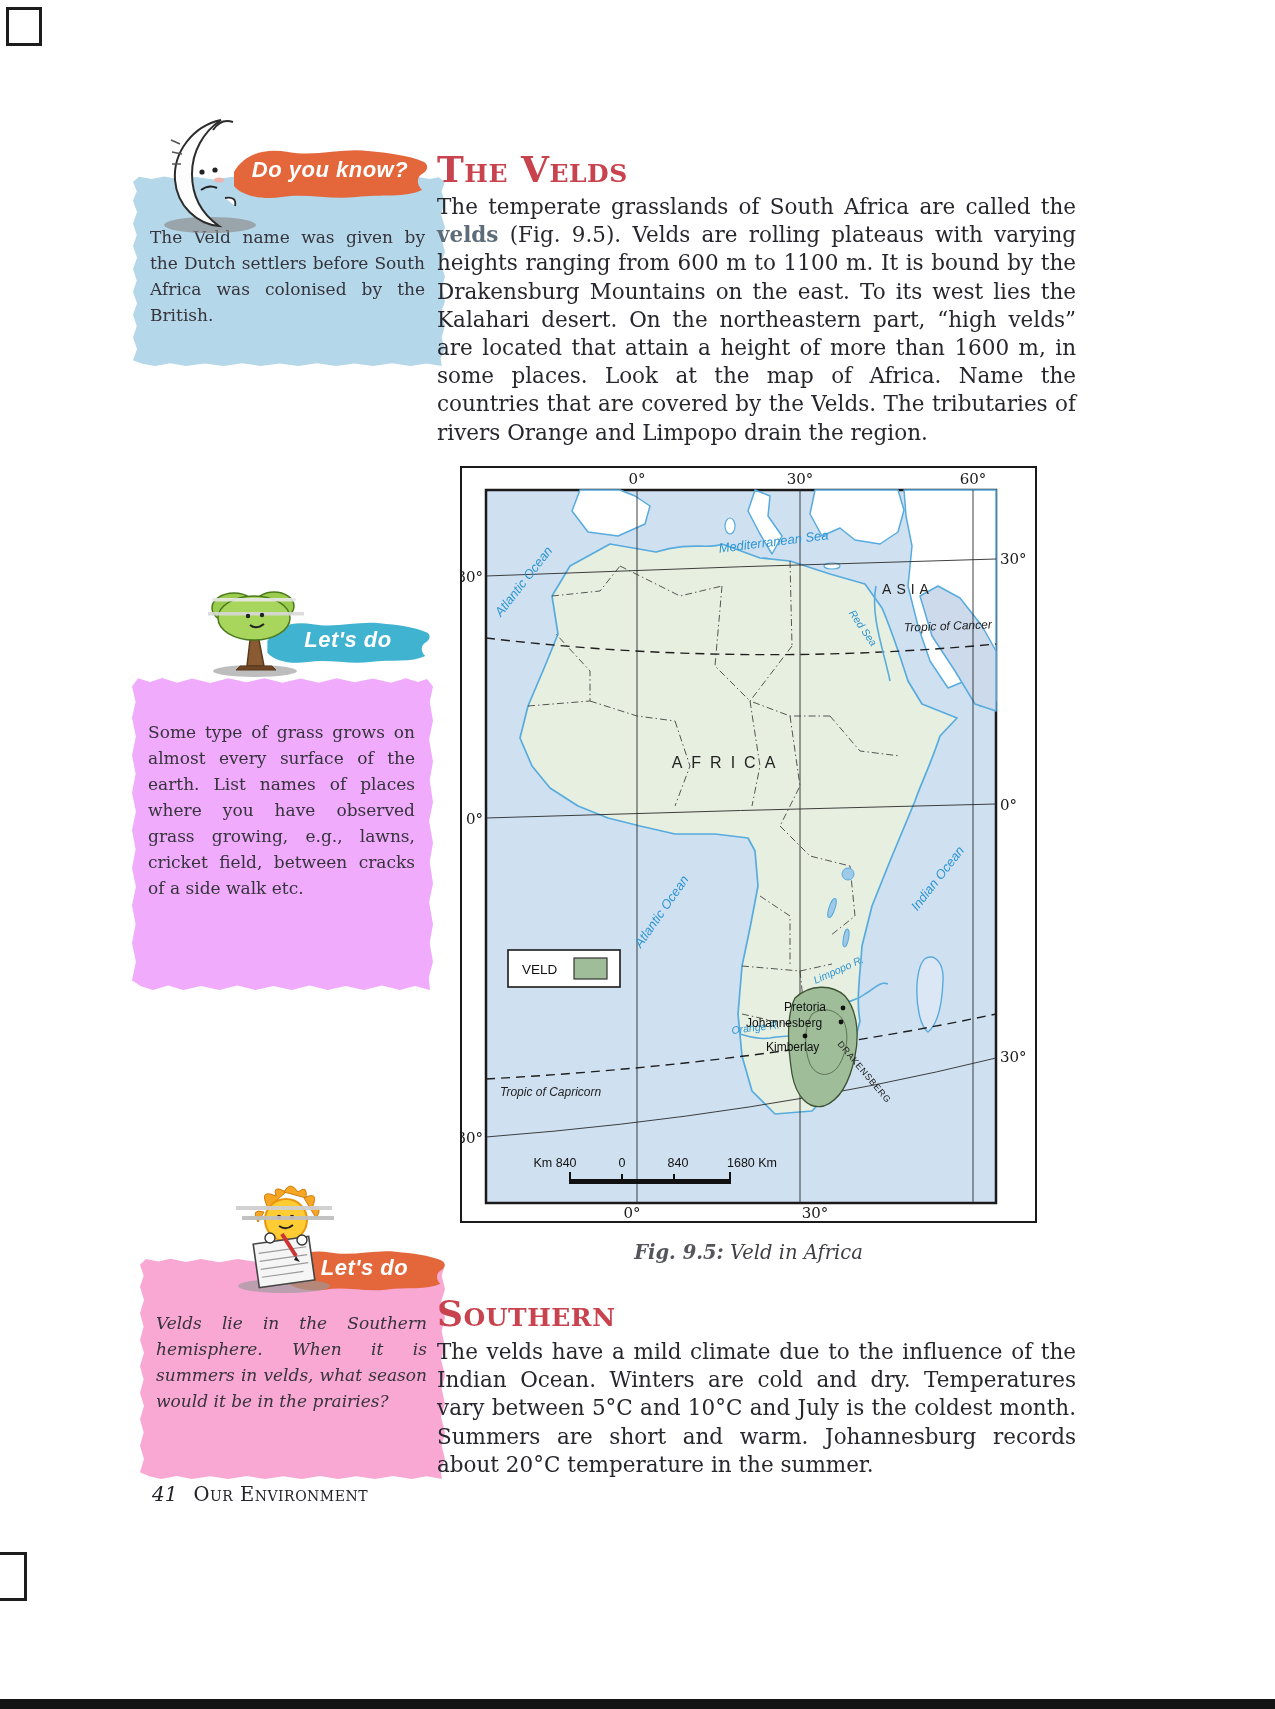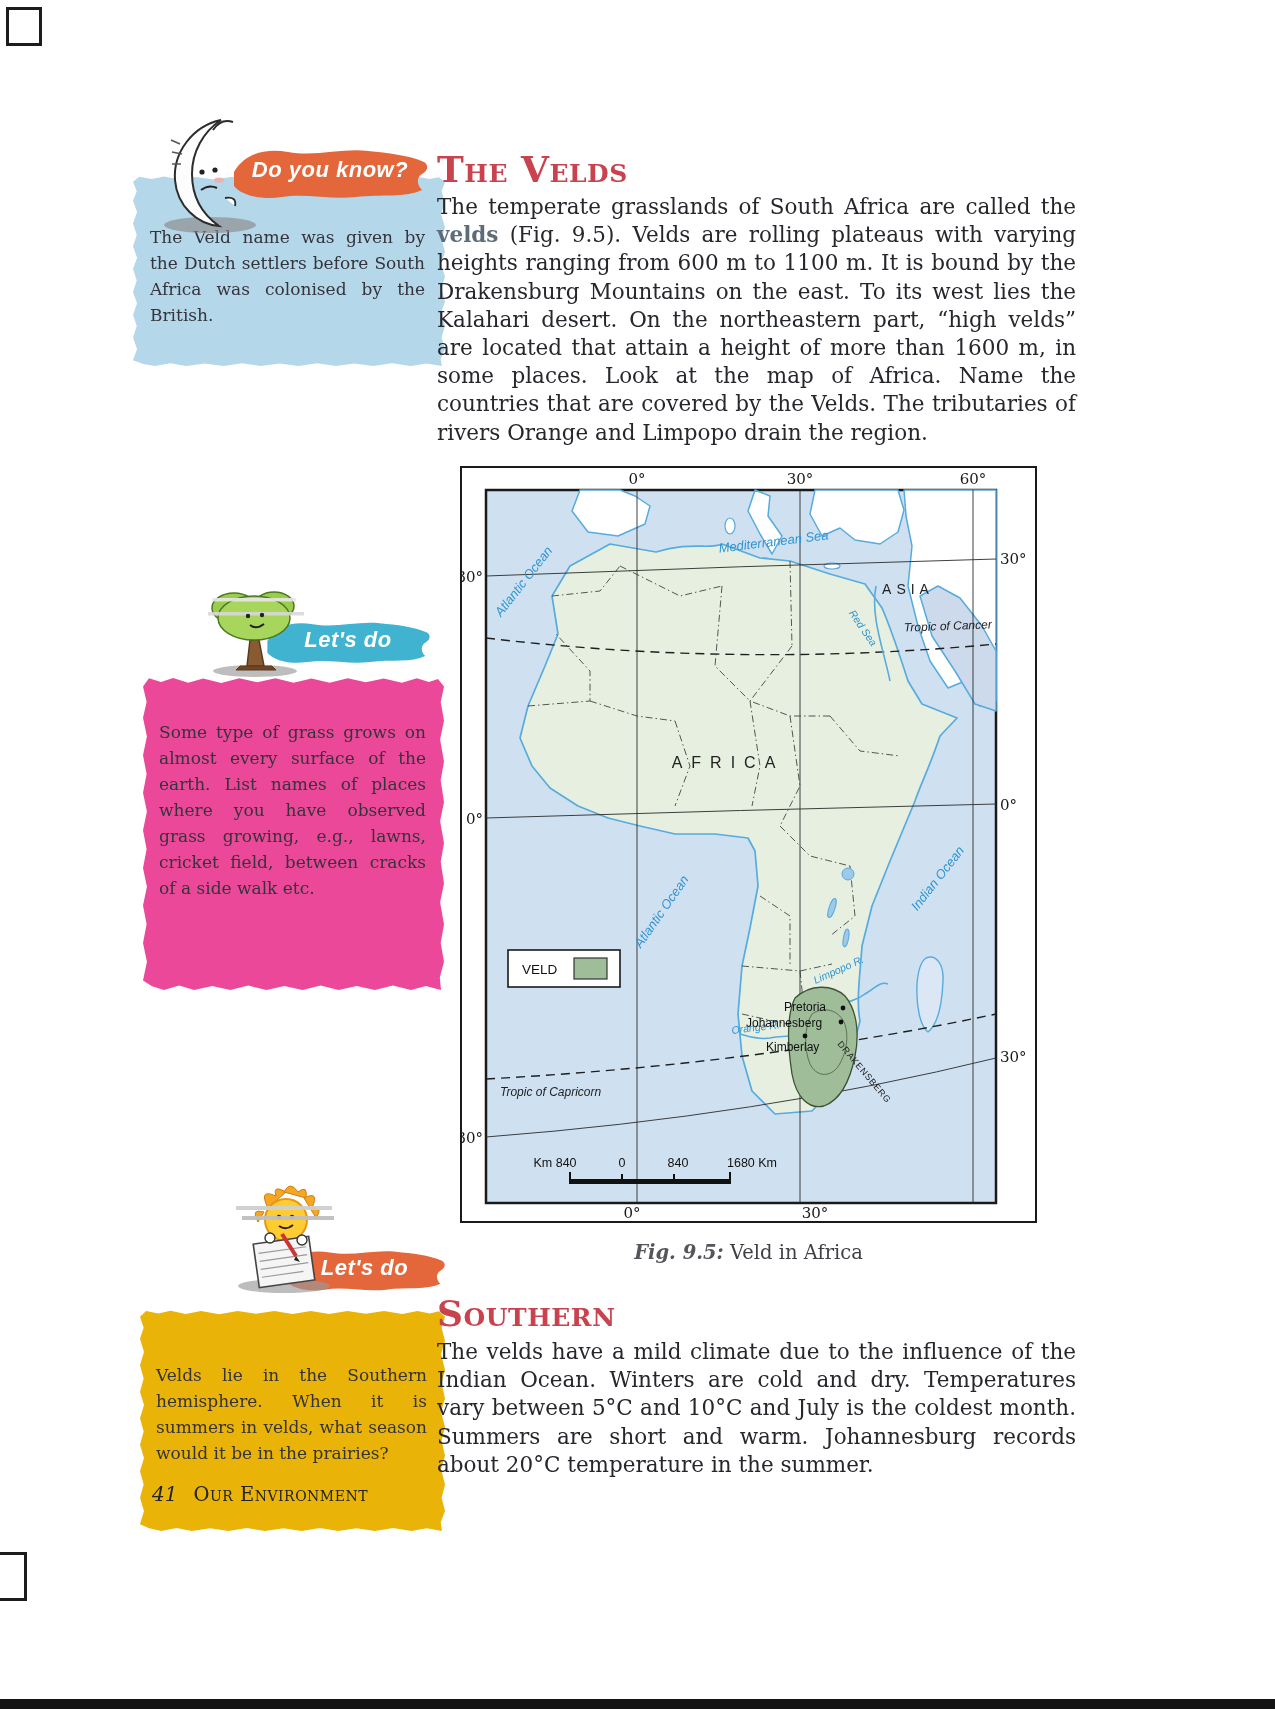--- a/index.html
+++ b/index.html
@@ -16,43 +16,43 @@
     0% 3%,2% 0.4%,6% 1.6%,10% 0.3%,15% 1.8%,20% 0.5%,26% 1.9%,32% 0.4%,38% 1.7%,44% 0.4%,
     50% 1.8%,56% 0.5%,62% 1.8%,68% 0.4%,74% 1.7%,80% 0.5%,86% 1.8%,91% 0.4%,95% 1.6%,98% 0.6%,
     100% 3%,98.9% 8%,100% 14%,98.7% 20%,100% 27%,98.9% 33%,100% 40%,98.7% 46%,100% 53%,98.9% 59%,
     100% 66%,98.7% 72%,100% 79%,98.9% 85%,100% 91%,98.6% 96%,99% 100%,94% 98.7%,89% 100%,83% 98.6%,
     77% 100%,71% 98.7%,65% 100%,59% 98.6%,53% 100%,47% 98.7%,41% 100%,35% 98.6%,29% 100%,23% 98.7%,
     17% 100%,12% 98.6%,7% 100%,3% 98.8%,0% 97%,1.3% 91%,0% 85%,1.2% 79%,0% 73%,1.3% 67%,0% 61%,
     1.2% 55%,0% 49%,1.3% 43%,0% 37%,1.2% 31%,0% 25%,1.3% 19%,0% 13%,1.2% 8%);}
   .box-text{font-size:17px;line-height:26px;text-align:justify;color:#35333b;}
   .dyk-box{left:133px;top:176px;width:312px;height:190px;background:#b4d7e9;}
   .dyk-box .box-text{padding:48px 20px 0 17px;}
-  .grass-box{left:143px;top:677px;width:301px;height:313px;background:#ec4899;}
+  .grass-box{left:132px;top:677px;width:301px;height:313px;background:#f0abfc;}
   .grass-box .box-text{padding:42px 18px 0 16px;}
-  .velds-box{left:140px;top:1310px;width:305px;height:221px;background:#eab308;}
+  .velds-box{left:140px;top:1258px;width:305px;height:221px;background:#f9a8d4;font-style:italic;}
   .velds-box .box-text{padding:52px 18px 0 16px;}
 
   .banner{position:absolute;width:200px;height:60px;}
   .banner svg{position:absolute;left:0;top:0;}
   .banner .banner-label{position:absolute;left:0;top:0;width:100%;height:100%;display:flex;
     align-items:center;justify-content:center;color:#fff;font:italic 700 22px "Liberation Sans",sans-serif;
     padding-bottom:4px;box-sizing:border-box;letter-spacing:.5px;}
   .icon-abs{position:absolute;}
 
   
   .section-heading{position:absolute;left:437px;font-variant:small-caps;font-weight:700;
     font-size:36px;color:#c8434e;letter-spacing:.5px;margin:0;}
   .body-para{position:absolute;left:437px;width:639px;font-size:21.5px;line-height:28.2px;
     text-align:justify;margin:0;color:#26262c;}
   .bold-gray{font-weight:700;color:#5d6c79;}
 
   .map-figure{position:absolute;left:460px;top:466px;width:577px;}
   .map-caption{width:577px;text-align:center;font-size:19.5px;color:#3f3f45;margin-top:14px;}
   .map-caption .cap-label{font-style:italic;font-weight:700;color:#55565c;}
-  .map-caption .cap-text{}
+  .map-caption .cap-text{font-style:italic;}
 
   .footer{position:absolute;left:152px;top:1482px;font-size:20px;color:#232328;}
   .footer .pg-num{font-style:italic;margin-right:16px;}
   .footer .pg-title{font-variant:small-caps;font-size:19.5px;letter-spacing:.5px;}
 
   
   .mt-deg{font-family:"DejaVu Serif",serif;font-size:15px;fill:#1a1a1a;}
   .mt-city{font-family:"Liberation Sans",sans-serif;font-size:12px;fill:#111;}
   .mt-ocean{font-family:"Liberation Sans",sans-serif;font-style:italic;font-size:13px;fill:#2e95d3;}
   .mt-tropic{font-family:"Liberation Sans",sans-serif;font-style:italic;font-size:12px;fill:#222;}

